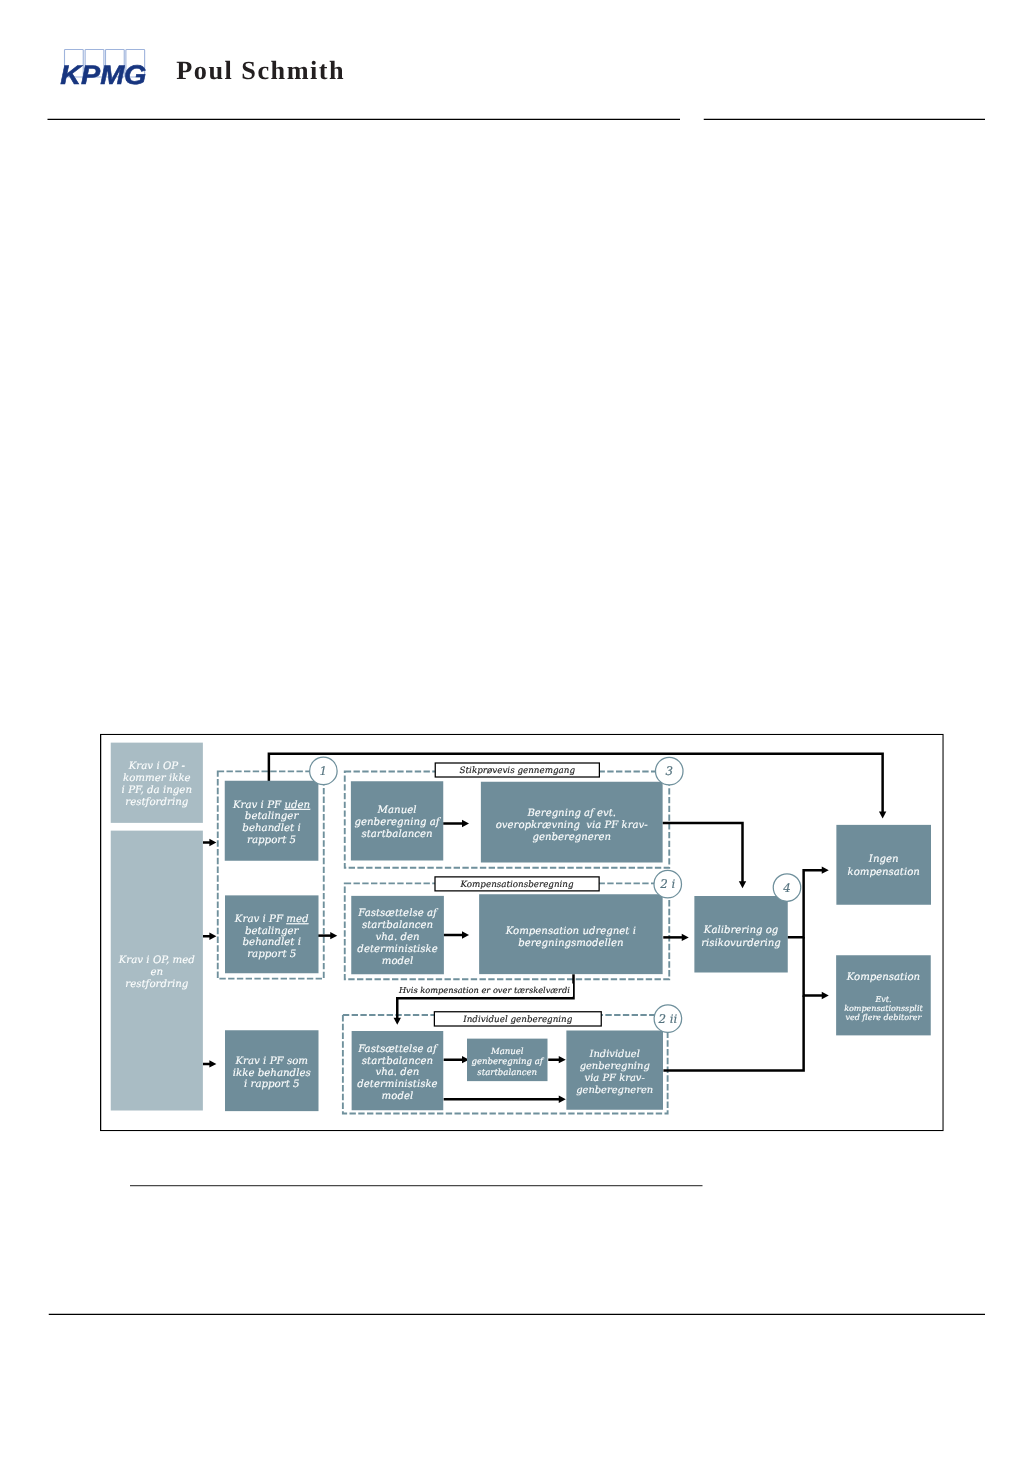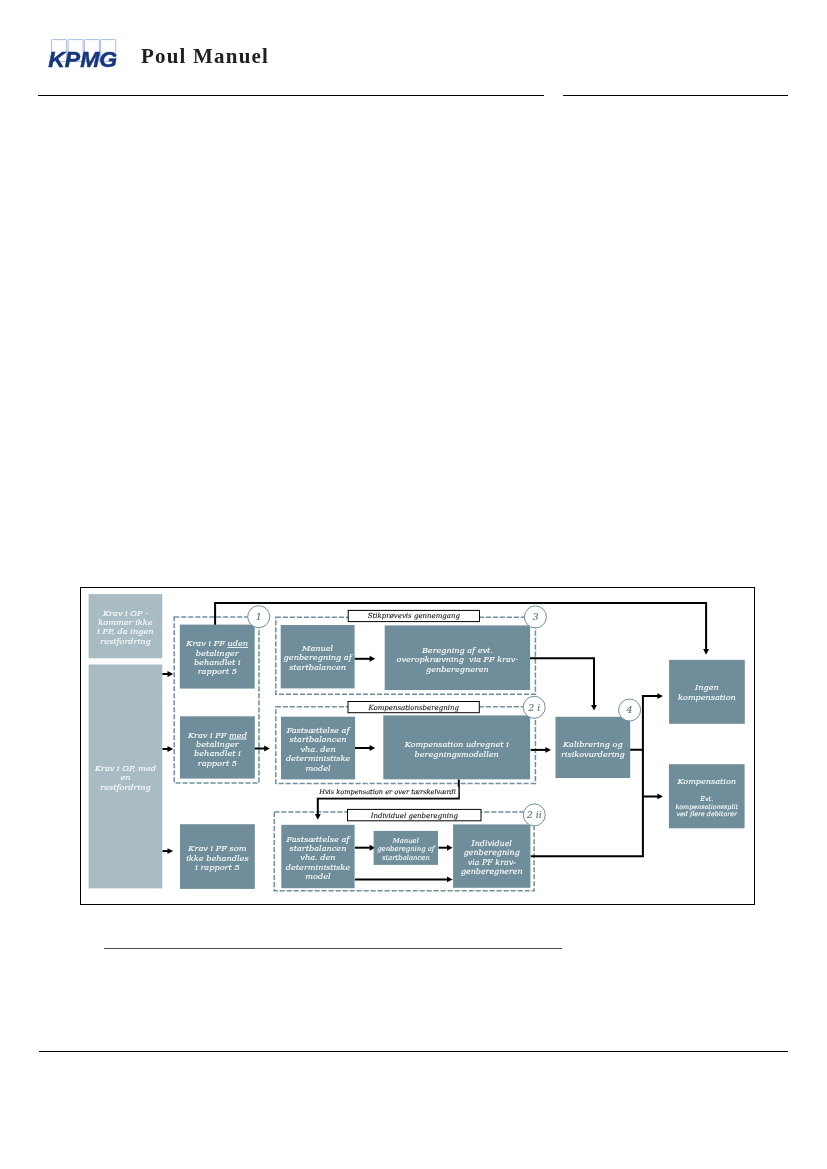--- a/index.html
+++ b/index.html
@@ -31,21 +31,21 @@
     <svg viewBox="0 0 80 40" width="80" height="40" aria-hidden="true">
       <g fill="none" stroke="#9fb4dc" stroke-width="0.9">
         <rect x="3.6" y="1.6" width="15" height="22" rx="0.6"></rect>
         <rect x="20.1" y="1.6" width="15" height="22" rx="0.6"></rect>
         <rect x="36.4" y="1.6" width="15" height="22" rx="0.6"></rect>
         <rect x="52.7" y="1.6" width="15" height="22" rx="0.6"></rect>
       </g>
       <text x="0.2" y="29.3" font-family="Liberation Sans, sans-serif" font-weight="bold" font-style="italic" font-size="21.6" fill="#17357f" stroke="#17357f" stroke-width="0.45" textLength="69" lengthAdjust="spacingAndGlyphs">KPMG</text>
     </svg>
   </div>
-  <div class="hdr-firm">Poul Manuel</div>
+  <div class="hdr-firm">Poul Schmith</div>
 
   <div class="rule rule-a"></div>
   <div class="rule rule-b"></div>
   <div class="rule-thin"></div>
   <div class="rule rule-c"></div>
 
   <div class="diagram">
     <svg id="flow" viewBox="0 0 675 318" width="675" height="318">
       <defs>
         <marker id="ah" viewBox="0 0 12 12" refX="11.6" refY="6" markerWidth="6.1" markerHeight="6.1" orient="auto-start-reverse" markerUnits="userSpaceOnUse">

